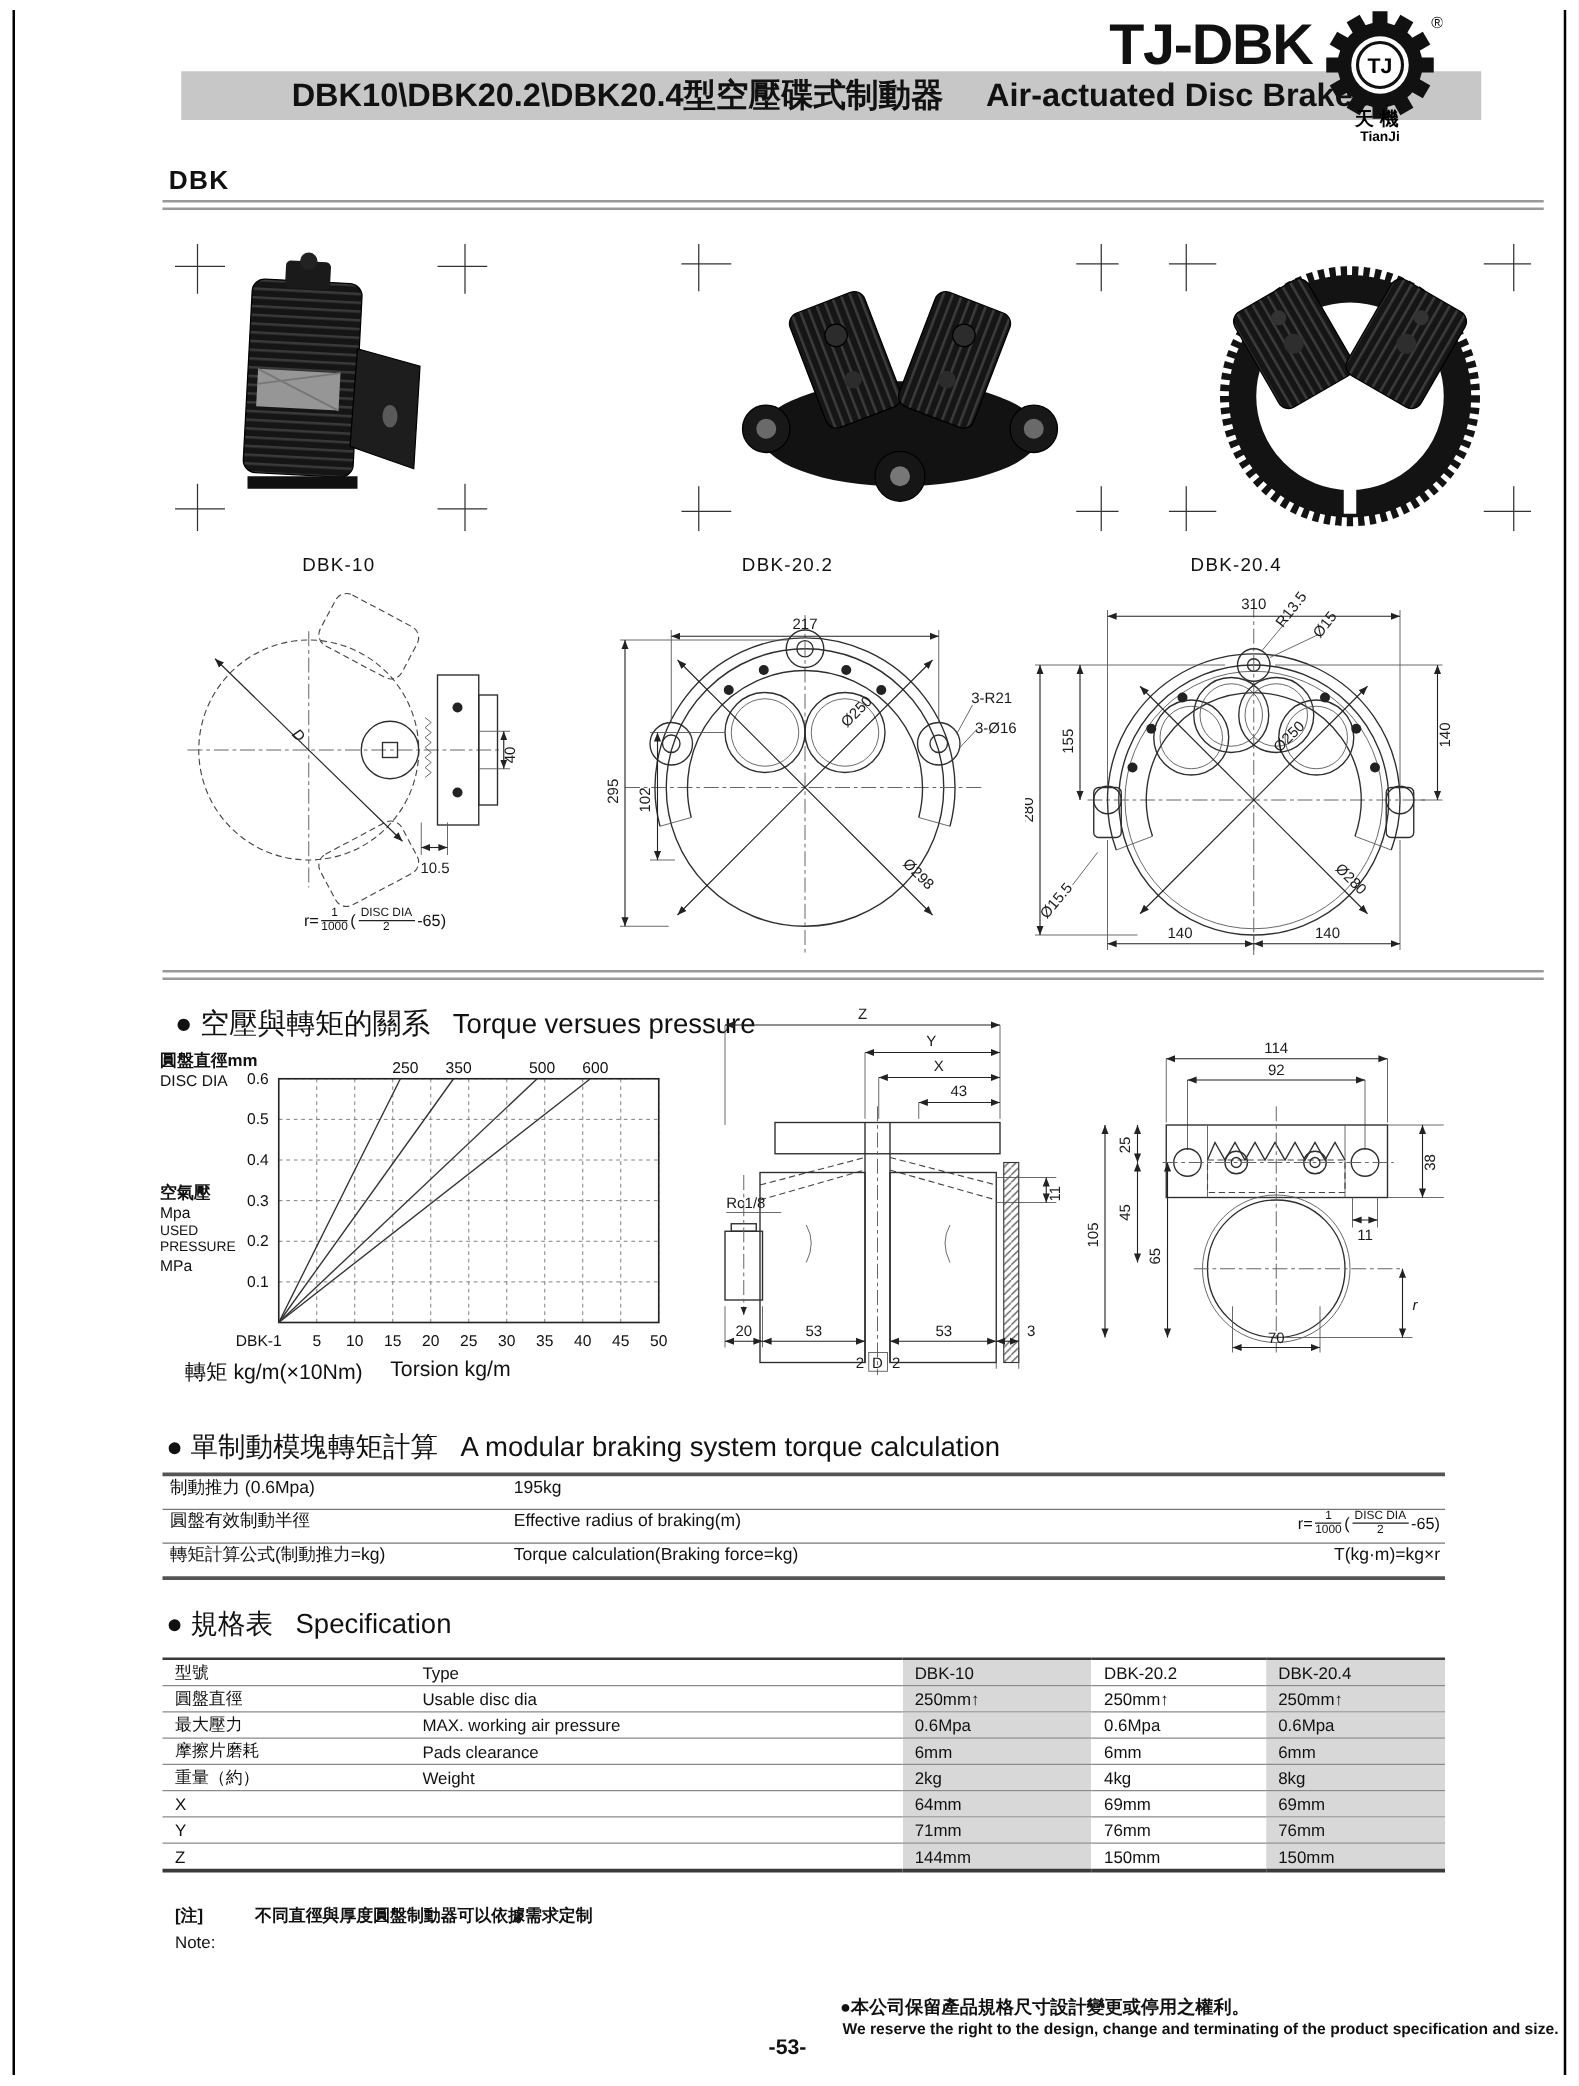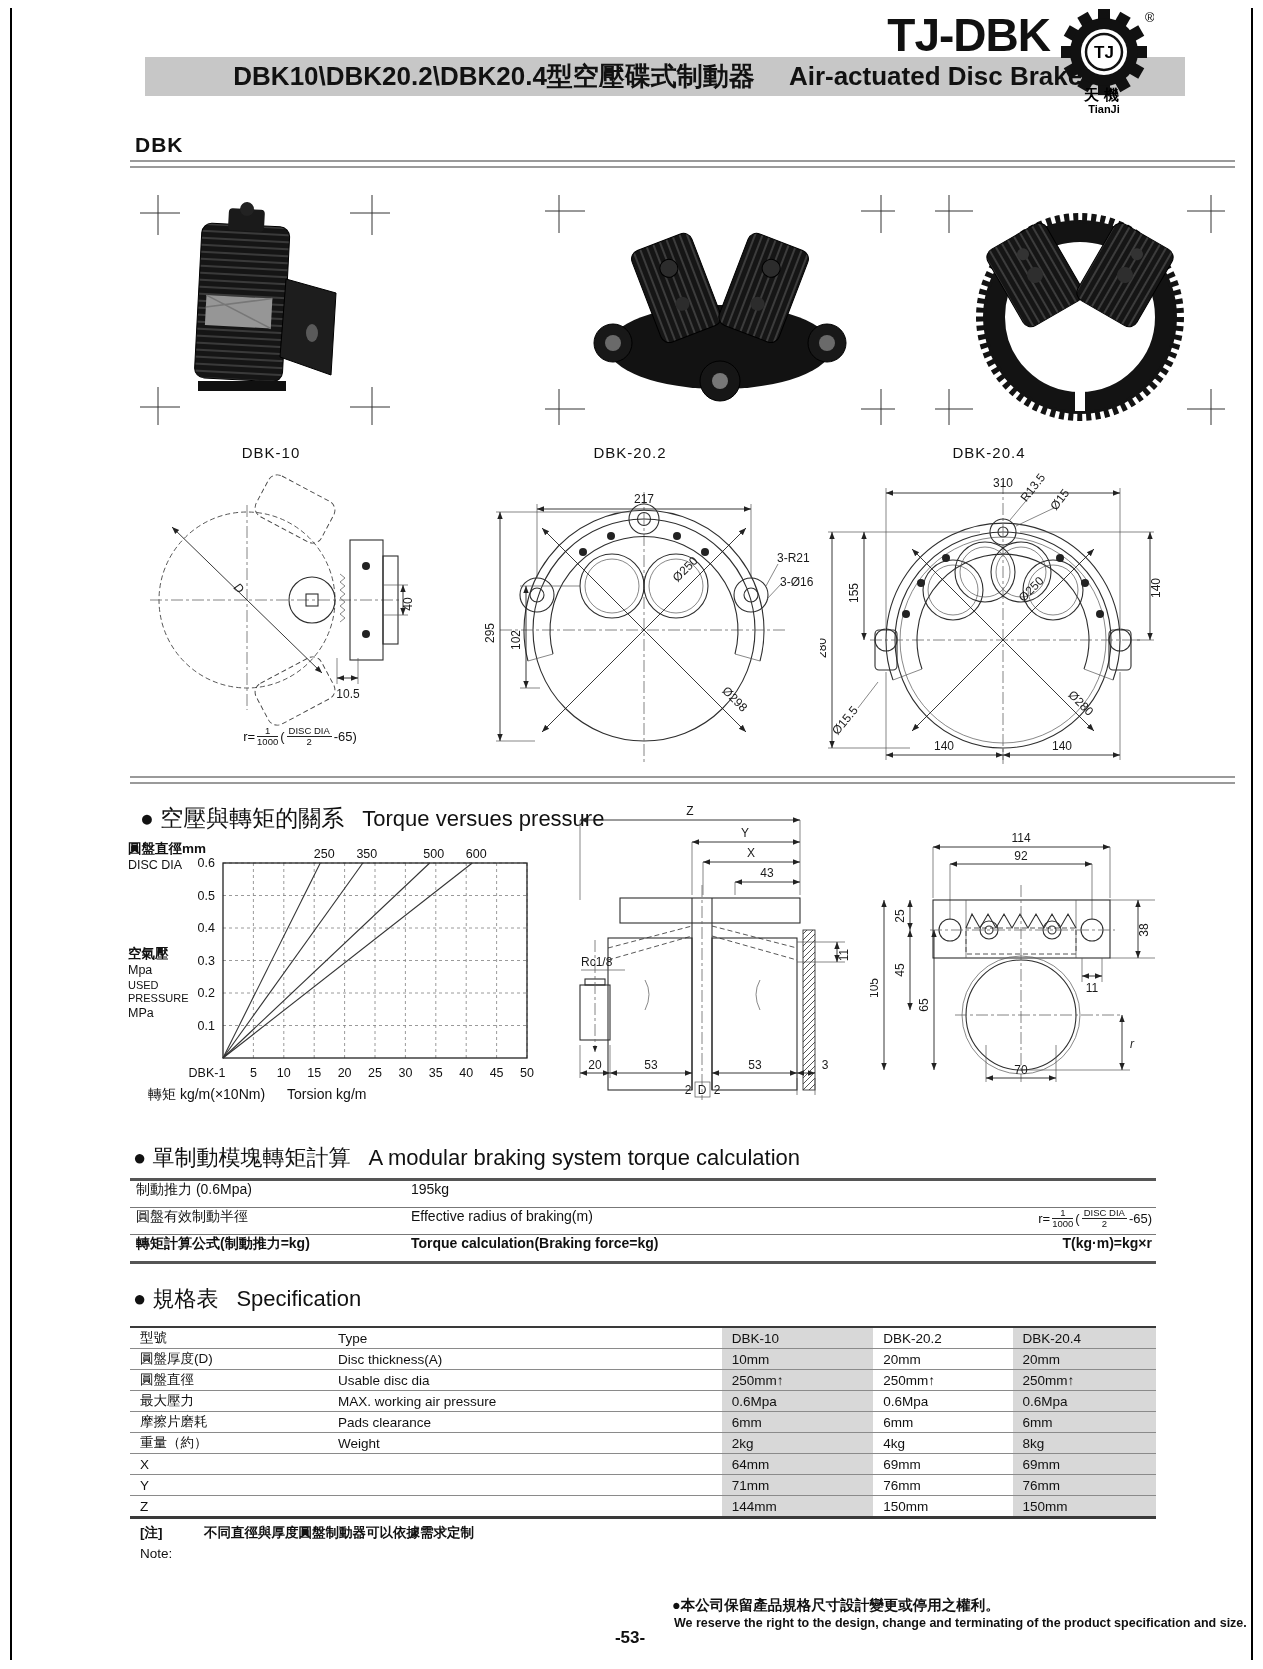--- a/index.html
+++ b/index.html
@@ -31,21 +31,21 @@
   .sechead .en{font-size:22px;}
   .axislbl{font-size:12.5px;line-height:1.25;}
   .axislbl .cn{font-size:13.5px;font-weight:bold;}
   
   .formula{display:flex;align-items:center;justify-content:center;font-size:13px;white-space:nowrap;}
   .frac{display:inline-flex;flex-direction:column;text-align:center;font-size:9.5px;line-height:1.1;margin:0 2px;}
   .frac .fnum{border-bottom:1px solid #222;padding:0 2px;}
   
   .tq-table{border-top:3px solid #555;border-bottom:3px solid #555;width:1026px;}
   .tq-row{display:flex;align-items:flex-start;height:26px;border-bottom:1.5px solid #777;font-size:14px;}
-  .tq-row:last-child{border-bottom:none;font-weight:bold;}
+  .tq-row:last-child{border-bottom:none;}
   .tq-cn{width:275px;padding-left:6px;}
   .tq-en{flex:1;}
   .tq-val{text-align:right;padding-right:4px;display:flex;align-items:center;justify-content:flex-end;}
   
   .spec-table{border-collapse:collapse;width:1026px;font-size:13.5px;border-top:2px solid #3a3a3a;table-layout:fixed;}
   .spec-table td{border-bottom:1px solid #8a8a8a;padding:1px 10px;height:18px;overflow:hidden;white-space:nowrap;}
   .spec-table tr.lastrow td{border-bottom:3px solid #3a3a3a;}
   .spec-table td.g{background:#d8d8d8;}
   
   .note-line{display:flex;font-size:13.5px;}
@@ -397,21 +397,21 @@
       <polyline points="58,209 155.28,14" class="sline"></polyline>
       <text x="159.28" y="9" text-anchor="middle" class="tick">250</text>
       <polyline points="58,209 197.84,14" class="sline"></polyline>
       <text x="201.84" y="9" text-anchor="middle" class="tick">350</text>
       <polyline points="58,209 264.72,14" class="sline"></polyline>
       <text x="268.72" y="9" text-anchor="middle" class="tick">500</text>
       <polyline points="58,209 307.28,14" class="sline"></polyline>
       <text x="311.28" y="9" text-anchor="middle" class="tick">600</text>
     </svg>
 
-  <div class="abs" style="left:148px;top:1086px;font-size:14px;display:flex;gap:22px;">
+  <div class="abs" style="left:148px;top:1086px;font-size:17px;display:flex;gap:22px;">
     <span>轉矩 kg/m(×10Nm)</span>
     <span>Torsion kg/m</span>
   </div>
 
   <svg class="abs" style="left:545px;top:790px;" width="335" height="310" viewBox="0 0 335 310">
     <g>
       <line x1="35" y1="30" x2="35" y2="110" class="ext"></line>
         <line x1="255" y1="30" x2="255" y2="105" class="ext"></line>
       <line x1="35" y1="30" x2="255" y2="30" class="dl" marker-start="url(#ar)" marker-end="url(#ar)"></line>
       <line x1="147" y1="52" x2="147" y2="105" class="ext"></line>
@@ -557,27 +557,20 @@
         <col style="width:142px">
       </colgroup>
     <tbody>
     <tr>
       <td>型號</td>
           <td>Type</td>
       <td class="g">DBK-10</td>
           <td>DBK-20.2</td>
           <td class="g">DBK-20.4</td>
     </tr>
-    <tr>
-          <td>圓盤厚度(D)</td>
-          <td>Disc thickness(A)</td>
-          <td class="g">10mm</td>
-          <td>20mm</td>
-          <td class="g">20mm</td>
-        </tr>
     <tr>
           <td>圓盤直徑</td>
           <td>Usable disc dia</td>
           <td class="g">250mm↑</td>
           <td>250mm↑</td>
           <td class="g">250mm↑</td>
         </tr>
     <tr>
           <td>最大壓力</td>
           <td>MAX. working air pressure</td>

